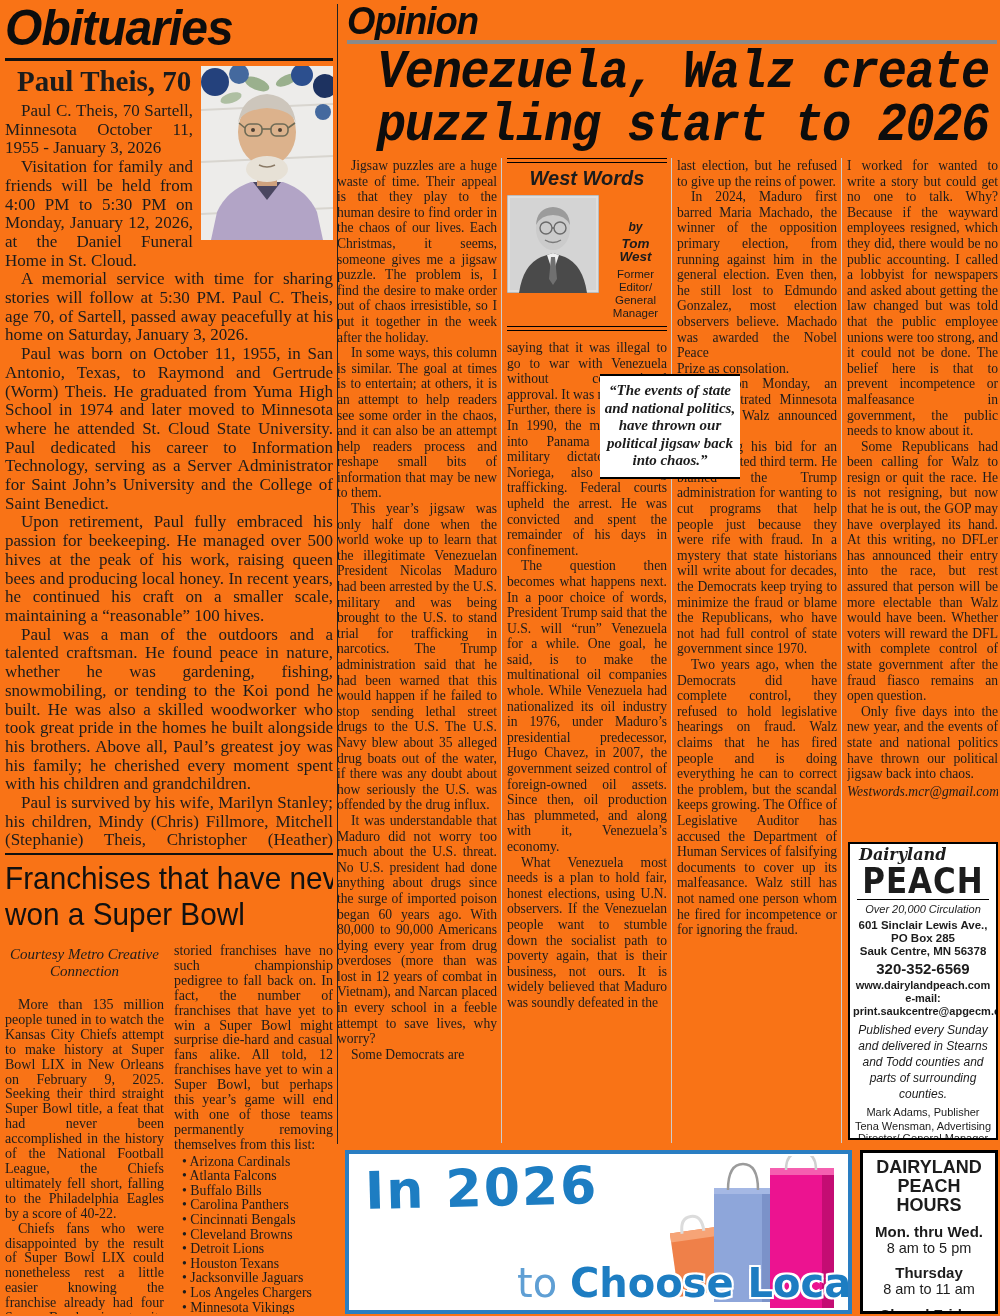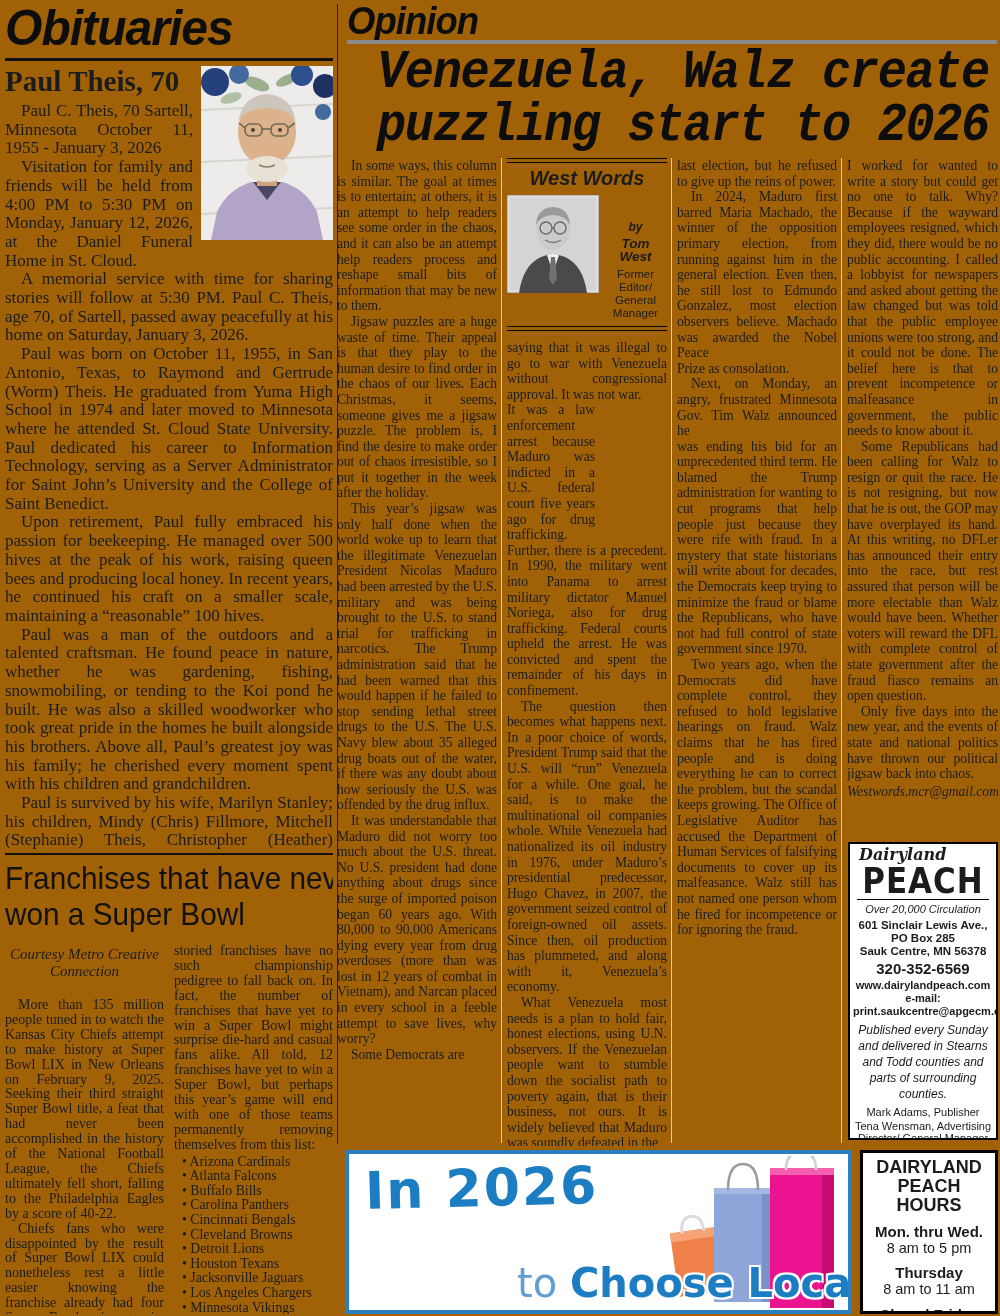--- a/index.html
+++ b/index.html
@@ -1,26 +1,26 @@
 <!DOCTYPE html>
 <html><head>
 <meta charset="utf-8">
 <style>
   html,body{margin:0;padding:0;background:#888;}
-  #page{position:relative;width:1000px;height:1316px;background:#a16207;overflow:hidden;
+  #page{position:relative;width:1000px;height:1316px;background:#f97316;overflow:hidden;
         font-family:"Liberation Serif",serif;color:#1c1c1c;}
   
   .sec-title{font-family:"Liberation Sans",sans-serif;font-style:italic;font-weight:700;
              letter-spacing:-1px;color:#0d0d0d;transform:scaleX(.96);transform-origin:0 50%;white-space:nowrap;}
   
   #obit-header{position:absolute;left:5px;top:2px;width:328px;}
   #obit-header .sec-title{font-size:50px;line-height:52px;}
   #obit-rule{position:absolute;left:5px;top:58px;width:328px;height:3px;background:#111;}
   #obit-article{position:absolute;left:5px;top:64px;width:328px;height:786px;overflow:hidden;}
-  #obit-article h2{margin:2px 0 5px 0;font-size:29px;line-height:31px;font-weight:700;}
+  #obit-article h2{margin:2px 0 5px 12px;font-size:29px;line-height:31px;font-weight:700;}
   .obit-photo{float:right;width:132px;height:174px;margin:2px 0 5px 8px;background:#edecea;}
   #obit-article p{margin:0;font-size:17px;line-height:18.7px;text-align:justify;text-indent:16px;}
   #fr-rule{position:absolute;left:5px;top:853px;width:328px;height:2px;background:#111;}
   
   #franchise{position:absolute;left:5px;top:860px;width:328px;height:454px;overflow:hidden;}
   .fr-head{font-family:"Liberation Sans",sans-serif;font-weight:400;font-size:32px;line-height:36px;color:#111;}
   .fr-head span{display:block;transform:scaleX(.93);transform-origin:0 50%;white-space:nowrap;}
   .fcols{display:flex;gap:10px;margin-top:12px;}
   .fcol{width:159px;}
   .fr-byline{font-style:italic;font-size:15px;line-height:17px;text-align:center;margin:2px 0 18px 0;}
@@ -196,22 +196,22 @@
     <span>Venezuela, Walz create a</span>
     <span>puzzling start to 2026</span>
   </div>
 
   <div id="ocols">
     <div class="colsep" style="left:164px;"></div>
     <div class="colsep" style="left:334px;"></div>
     <div class="colsep" style="left:504px;"></div>
 
     <div class="ocol" id="oc1">
+      <p>Jigsaw puzzles are a huge waste of time. Their appeal is that they play to the human desire to find order in the chaos of our lives. Each Christmas, it seems, someone gives me a jigsaw puzzle. The problem is, I find the desire to make order out of chaos irresistible, so I put it together in the week after the holiday.</p>
       <p>In some ways, this column is similar. The goal at times is to entertain; at others, it is an attempt to help readers see some order in the chaos, and it can also be an attempt help readers process and reshape small bits of information that may be new to them.</p>
-      <p>Jigsaw puzzles are a huge waste of time. Their appeal is that they play to the human desire to find order in the chaos of our lives. Each Christmas, it seems, someone gives me a jigsaw puzzle. The problem is, I find the desire to make order out of chaos irresistible, so I put it together in the week after the holiday.</p>
       <p>This year’s jigsaw was only half done when the world woke up to learn that the illegitimate Venezuelan President Nicolas Maduro had been arrested by the U.S. military and was being brought to the U.S. to stand trial for trafficking in narcotics. The Trump administration said that he had been warned that this would happen if he failed to stop sending lethal street drugs to the U.S. The U.S. Navy blew about 35 alleged drug boats out of the water, if there was any doubt about how seriously the U.S. was offended by the drug influx.</p>
       <p>It was understandable that Maduro did not worry too much about the U.S. threat. No U.S. president had done anything about drugs since the surge of imported poison began 60 years ago. With 80,000 to 90,000 Americans dying every year from drug overdoses (more than was lost in 12 years of combat in Vietnam), and Narcan placed in every school in a feeble attempt to save lives, why worry?</p>
       <p>Some Democrats are</p>
     </div>
 
     <div class="ocol" id="oc2">
       <div class="ww">
         <div class="dbl"></div>
         <div class="ww-title">West Words</div>
         <div class="ww-flex">
@@ -233,21 +233,20 @@
           <div class="ww-right">
             <div class="ww-by">by</div>
             <div class="ww-author">Tom West</div>
             <div>Former Editor/</div>
             <div>General Manager</div>
           </div>
         </div>
         <div class="dbl"></div>
       </div>
       <p class="cont">saying that it was illegal to go to war with Venezuela without congressional approval. It was not war.</p>
-      <p class="cont narrow-r">It was a law enforcement arrest because Maduro was indicted in a U.S. federal court five years ago for drug trafficking.</p>
       <p class="cont">Further, there is a precedent. In 1990, the military went into Panama to arrest military dictator Manuel Noriega, also for drug trafficking. Federal courts upheld the arrest. He was convicted and spent the remainder of his days in confinement.</p>
       <p>The question then becomes what happens next. In a poor choice of words, President Trump said that the U.S. will “run” Venezuela for a while. One goal, he said, is to make the multinational oil companies whole. While Venezuela had nationalized its oil industry in 1976, under Maduro’s presidential predecessor, Hugo Chavez, in 2007, the government seized control of foreign-owned oil assets. Since then, oil production has plummeted, and along with it, Venezuela’s economy.</p>
       <p>What Venezuela most needs is a plan to hold fair, honest elections, using U.N. observers. If the Venezuelan people want to stumble down the socialist path to poverty again, that is their business, not ours. It is widely believed that Maduro was soundly defeated in the</p>
     </div>
 
     <div class="ocol" id="oc3">
       <p class="cont">last election, but he refused to give up the reins of power.</p>
       <p>In 2024, Maduro first barred Maria Machado, the winner of the opposition primary election, from running against him in the general election. Even then, he still lost to Edmundo Gonzalez, most election observers believe. Machado was awarded the Nobel Peace</p>
       <p class="cont narrow-l">Prize as consolation.</p>
       <p class="narrow-l">Next, on Monday, an angry, frustrated Minnesota Gov. Tim Walz announced he</p>
@@ -255,20 +254,21 @@
       <p>Two years ago, when the Democrats did have complete control, they refused to hold legislative hearings on fraud. Walz claims that he has fired people and is doing everything he can to correct the problem, but the scandal keeps growing. The Office of Legislative Auditor has accused the Department of Human Services of falsifying documents to cover up its malfeasance. Walz still has not named one person whom he fired for incompetence or for ignoring the fraud.</p>
     </div>
 
     <div class="ocol" id="oc4">
       <p class="cont">I worked for wanted to write a story but could get no one to talk. Why? Because if the wayward employees resigned, which they did, there would be no public accounting. I called a lobbyist for newspapers and asked about getting the law changed but was told that the public employee unions were too strong, and it could not be done. The belief here is that to prevent incompetence or malfeasance in government, the public needs to know about it.</p>
       <p>Some Republicans had been calling for Walz to resign or quit the race. He is not resigning, but now that he is out, the GOP may have overplayed its hand. At this writing, no DFLer has announced their entry into the race, but rest assured that person will be more electable than Walz would have been. Whether voters will reward the DFL with complete control of state government after the fraud fiasco remains an open question.</p>
       <p>Only five days into the new year, and the events of state and national politics have thrown our political jigsaw back into chaos.</p>
       <p class="email-line">Westwords.mcr@gmail.com</p>
     </div>
 
+    <div id="pullquote">“The events of state and national politics, have thrown our political jigsaw back into chaos.”</div>
   </div>
 
   <div id="masthead">
     <div class="mh-script">Dairyland</div>
     <div class="mh-brand">PEACH</div>
     <div class="mh-hr"></div>
     <div class="mh-circ">Over 20,000 Circulation</div>
     <div class="mh-addr">601 Sinclair Lewis Ave., PO Box 285</div>
     <div class="mh-addr">Sauk Centre, MN 56378</div>
     <div class="mh-phone">320-352-6569</div>

